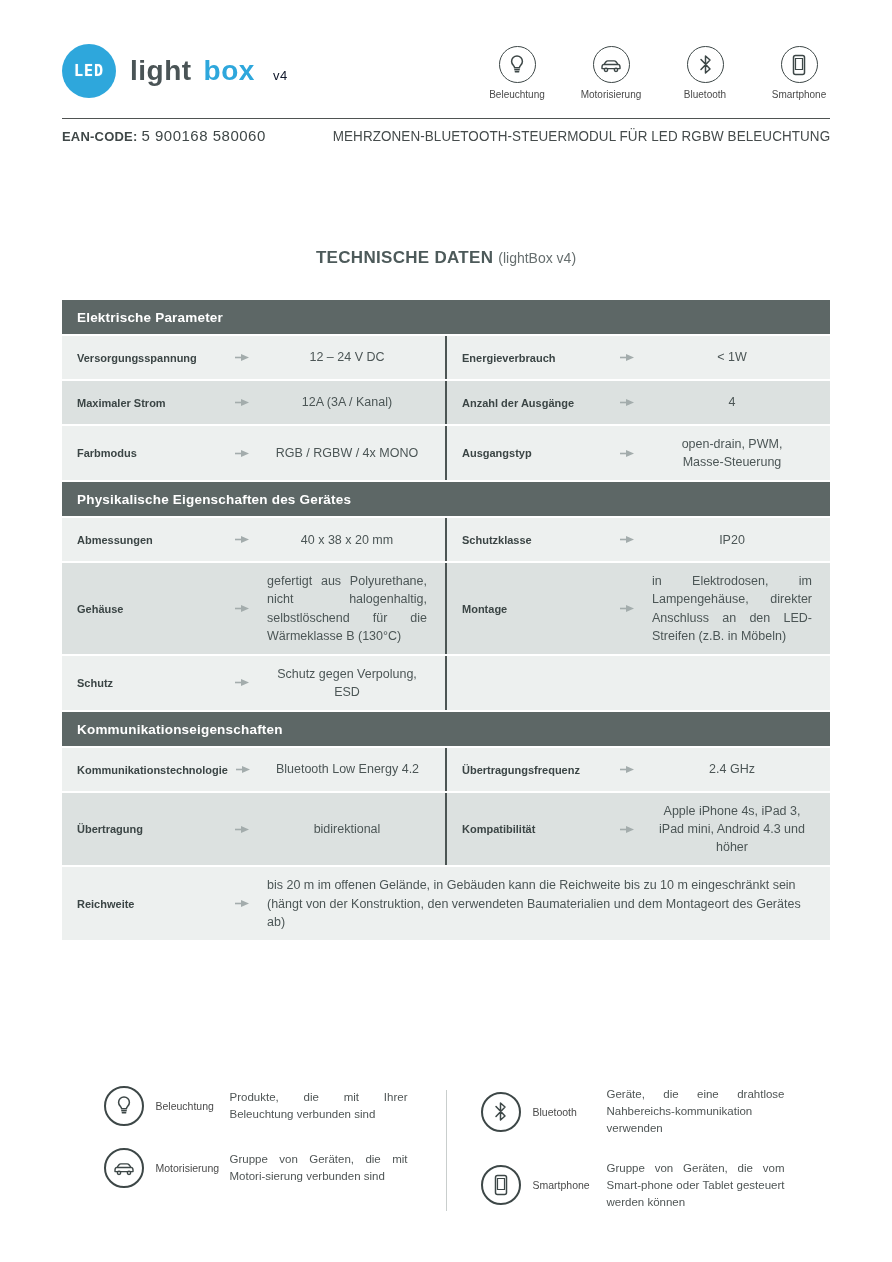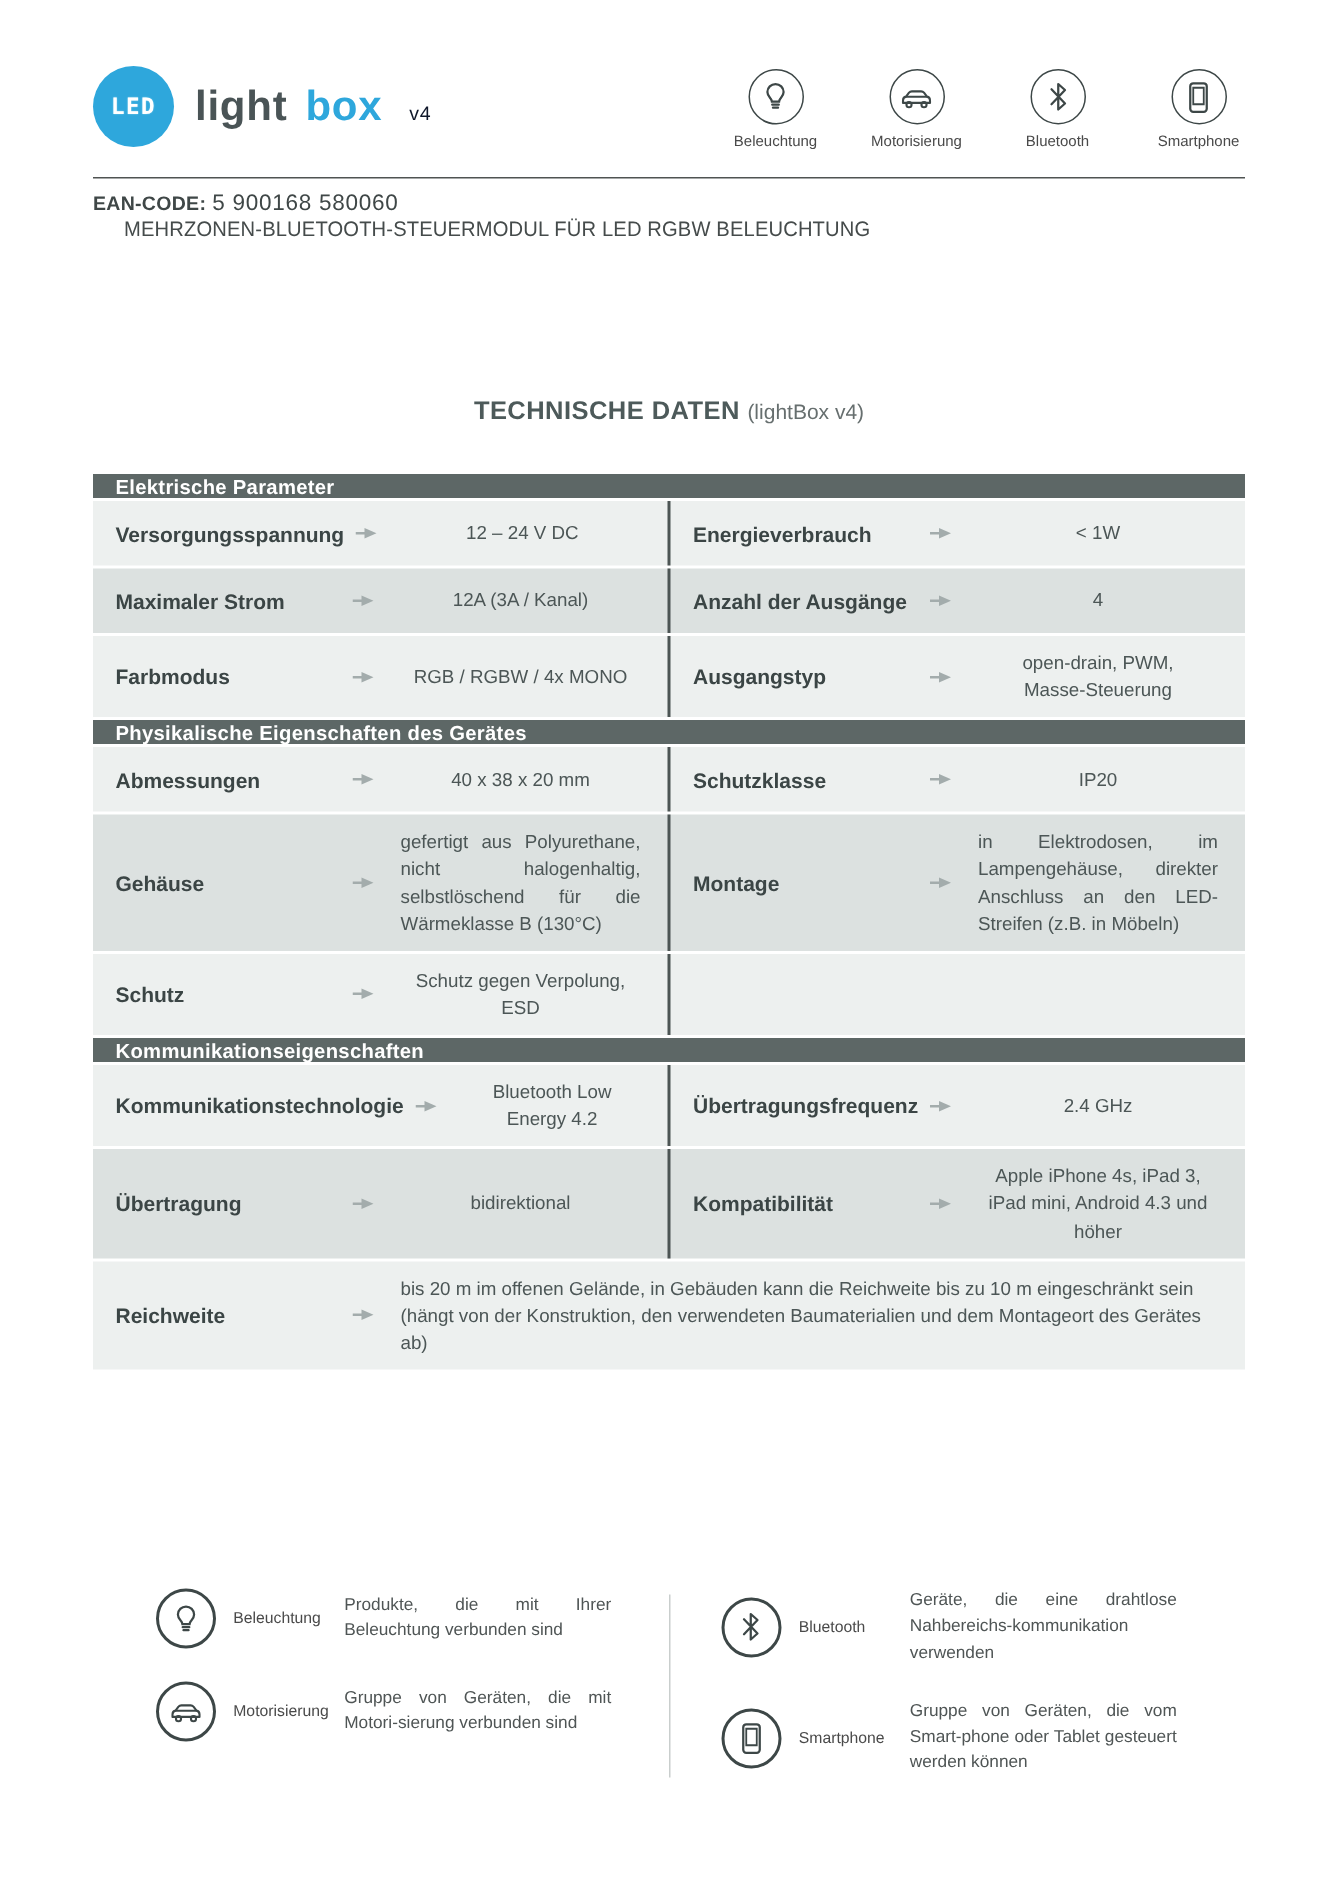--- a/index.html
+++ b/index.html
@@ -34,46 +34,46 @@
   .ficon-circle {
     width:37px; height:37px; border-radius:50%;
     border:1.6px solid #3d4747;
     display:flex; align-items:center; justify-content:center;
     background:#fff;
   }
   .ficon-label { font-size:10px; color:#4a4a4a; margin-top:6px; white-space:nowrap; }
 
   .rule { border-top:1.5px solid #4f5352; margin-top:14px; }
 
-  .subheader { display:flex; justify-content:space-between; align-items:baseline; padding-top:8px;flex-direction:column; }
+  .subheader { display:flex; justify-content:space-between; align-items:baseline; padding-top:8px; }
   .ean { font-size:14px; color:#3f4747; }
   .ean .ean-label { font-weight:bold; font-size:13px; letter-spacing:.2px; }
   .ean .ean-value { font-size:15px; letter-spacing:.5px; margin-left:4px; }
   .product-title { font-size:14px; color:#454b4b; letter-spacing:.1px; transform:scaleX(.96); transform-origin:right; white-space:nowrap; }
 
   
   .tech-heading { text-align:center; margin-top:104px; font-size:17px; color:#4d5a5a; }
   .tech-heading .th-main { font-weight:bold; letter-spacing:.3px; }
   .tech-heading .th-suffix { font-weight:normal; font-size:14px; color:#676f6f; margin-left:5px; }
 
   
   .spec-table { margin-top:32px; }
   .sec-header {
     background:#5d6766; color:#fff;
     font-weight:bold; font-size:13.5px; letter-spacing:.2px;
-    height:16px; display:flex; align-items:center;
+    height:34px; display:flex; align-items:center;
     padding-left:15px; margin-bottom:2px;
   }
   .spec-row { display:flex; position:relative; margin-bottom:2px; min-height:43px; }
   .spec-row.shade-a { background:#edf0ef; }
   .spec-row.shade-b { background:#dce1e0; }
   .spec-cell { display:flex; align-items:center; width:50%; padding:9px 10px 9px 15px; }
   .spec-cell.full { width:100%; }
   .col-divider { width:2px; background:#4c5554; flex:0 0 2px; align-self:stretch; }
-  .cell-label { font-weight:bold; font-size:14px; color:#3b4545; min-width:158px; white-space:nowrap; padding-right:8px; }
+  .cell-label { font-weight:bold; font-size:11px; color:#3b4545; min-width:158px; white-space:nowrap; padding-right:8px; }
   .cell-arrow { flex:0 0 24px; display:flex; align-items:center; }
   .cell-arrow svg { display:block; }
   .cell-value {
     flex:1; text-align:center; font-size:12.5px; color:#4c5656;
     line-height:1.45; white-space:pre-line; padding:0 8px;
   }
   .cell-value.justify { text-align:justify; max-width:258px; margin:0 auto; white-space:normal; }
   .cell-value.left { text-align:left; white-space:normal; }
 
   

